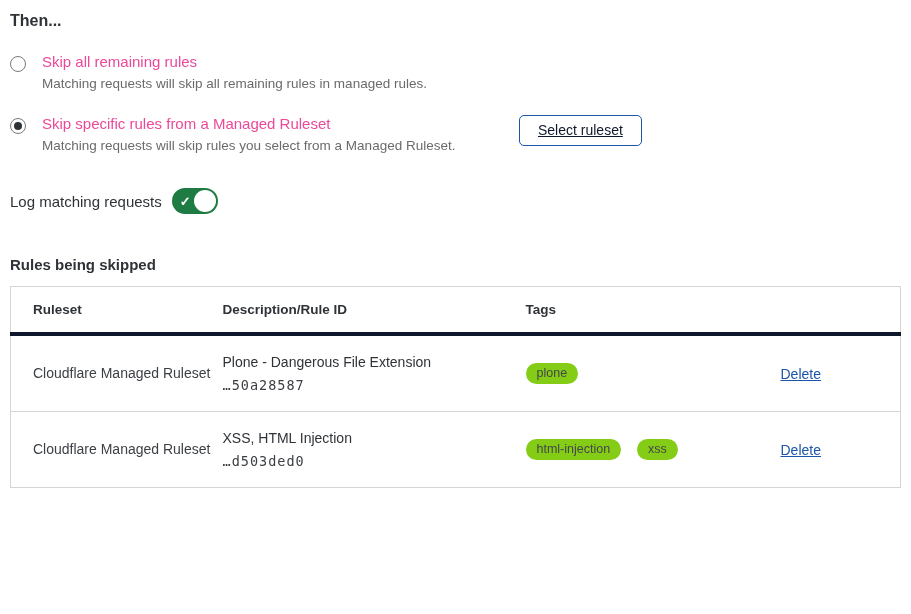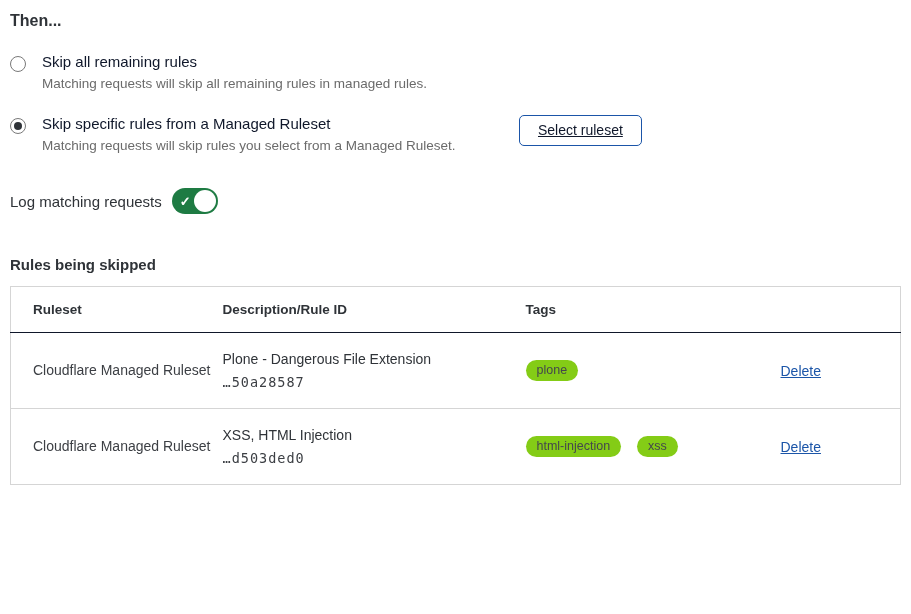--- a/index.html
+++ b/index.html
@@ -39,21 +39,21 @@
   }
   .radio.selected::after {
     content: "";
     width: 8px;
     height: 8px;
     border-radius: 50%;
     background: #2f3338;
     display: block;
   }
   .option-text { margin-left: 16px; max-width: 470px; }
-  .option-label { font-size: 15px; color: #0f172a; display: block; }
+  .option-label { font-size: 15px; color: #ec4899; display: block; }
   .option-desc { font-size: 13.5px; color: #6b6b6b; margin-top: 5px; line-height: 1.35; }
 
   .select-ruleset-btn {
     position: absolute;
     left: 509px;
     top: 0px;
     background: #ffffff;
     border: 1.5px solid #1b55a8;
     border-radius: 5px;
     padding: 6px 18px 7px 18px;
@@ -115,21 +115,21 @@
   .rules-table col.c1 { width: 212px; }
   .rules-table col.c2 { width: 303px; }
   .rules-table col.c3 { width: 255px; }
   .rules-table col.c4 { width: 120px; }
   .rules-table thead th {
     text-align: left;
     font-size: 13.5px;
     font-weight: bold;
     color: #2f3338;
     padding: 15px 10px 15px 0;
-    border-bottom: 1px solid #0f172a;
+    border-bottom: 4px solid #0f172a;
   }
   .rules-table th:first-child, .rules-table td:first-child { padding-left: 22px; }
   .rules-table tbody td {
     vertical-align: middle;
     padding: 18px 10px 18px 0;
     border-bottom: 1px solid #d5d5d5;
     font-size: 14px;
     color: #3c3f44;
   }
   .rules-table tbody tr:last-child td { border-bottom: none; }

